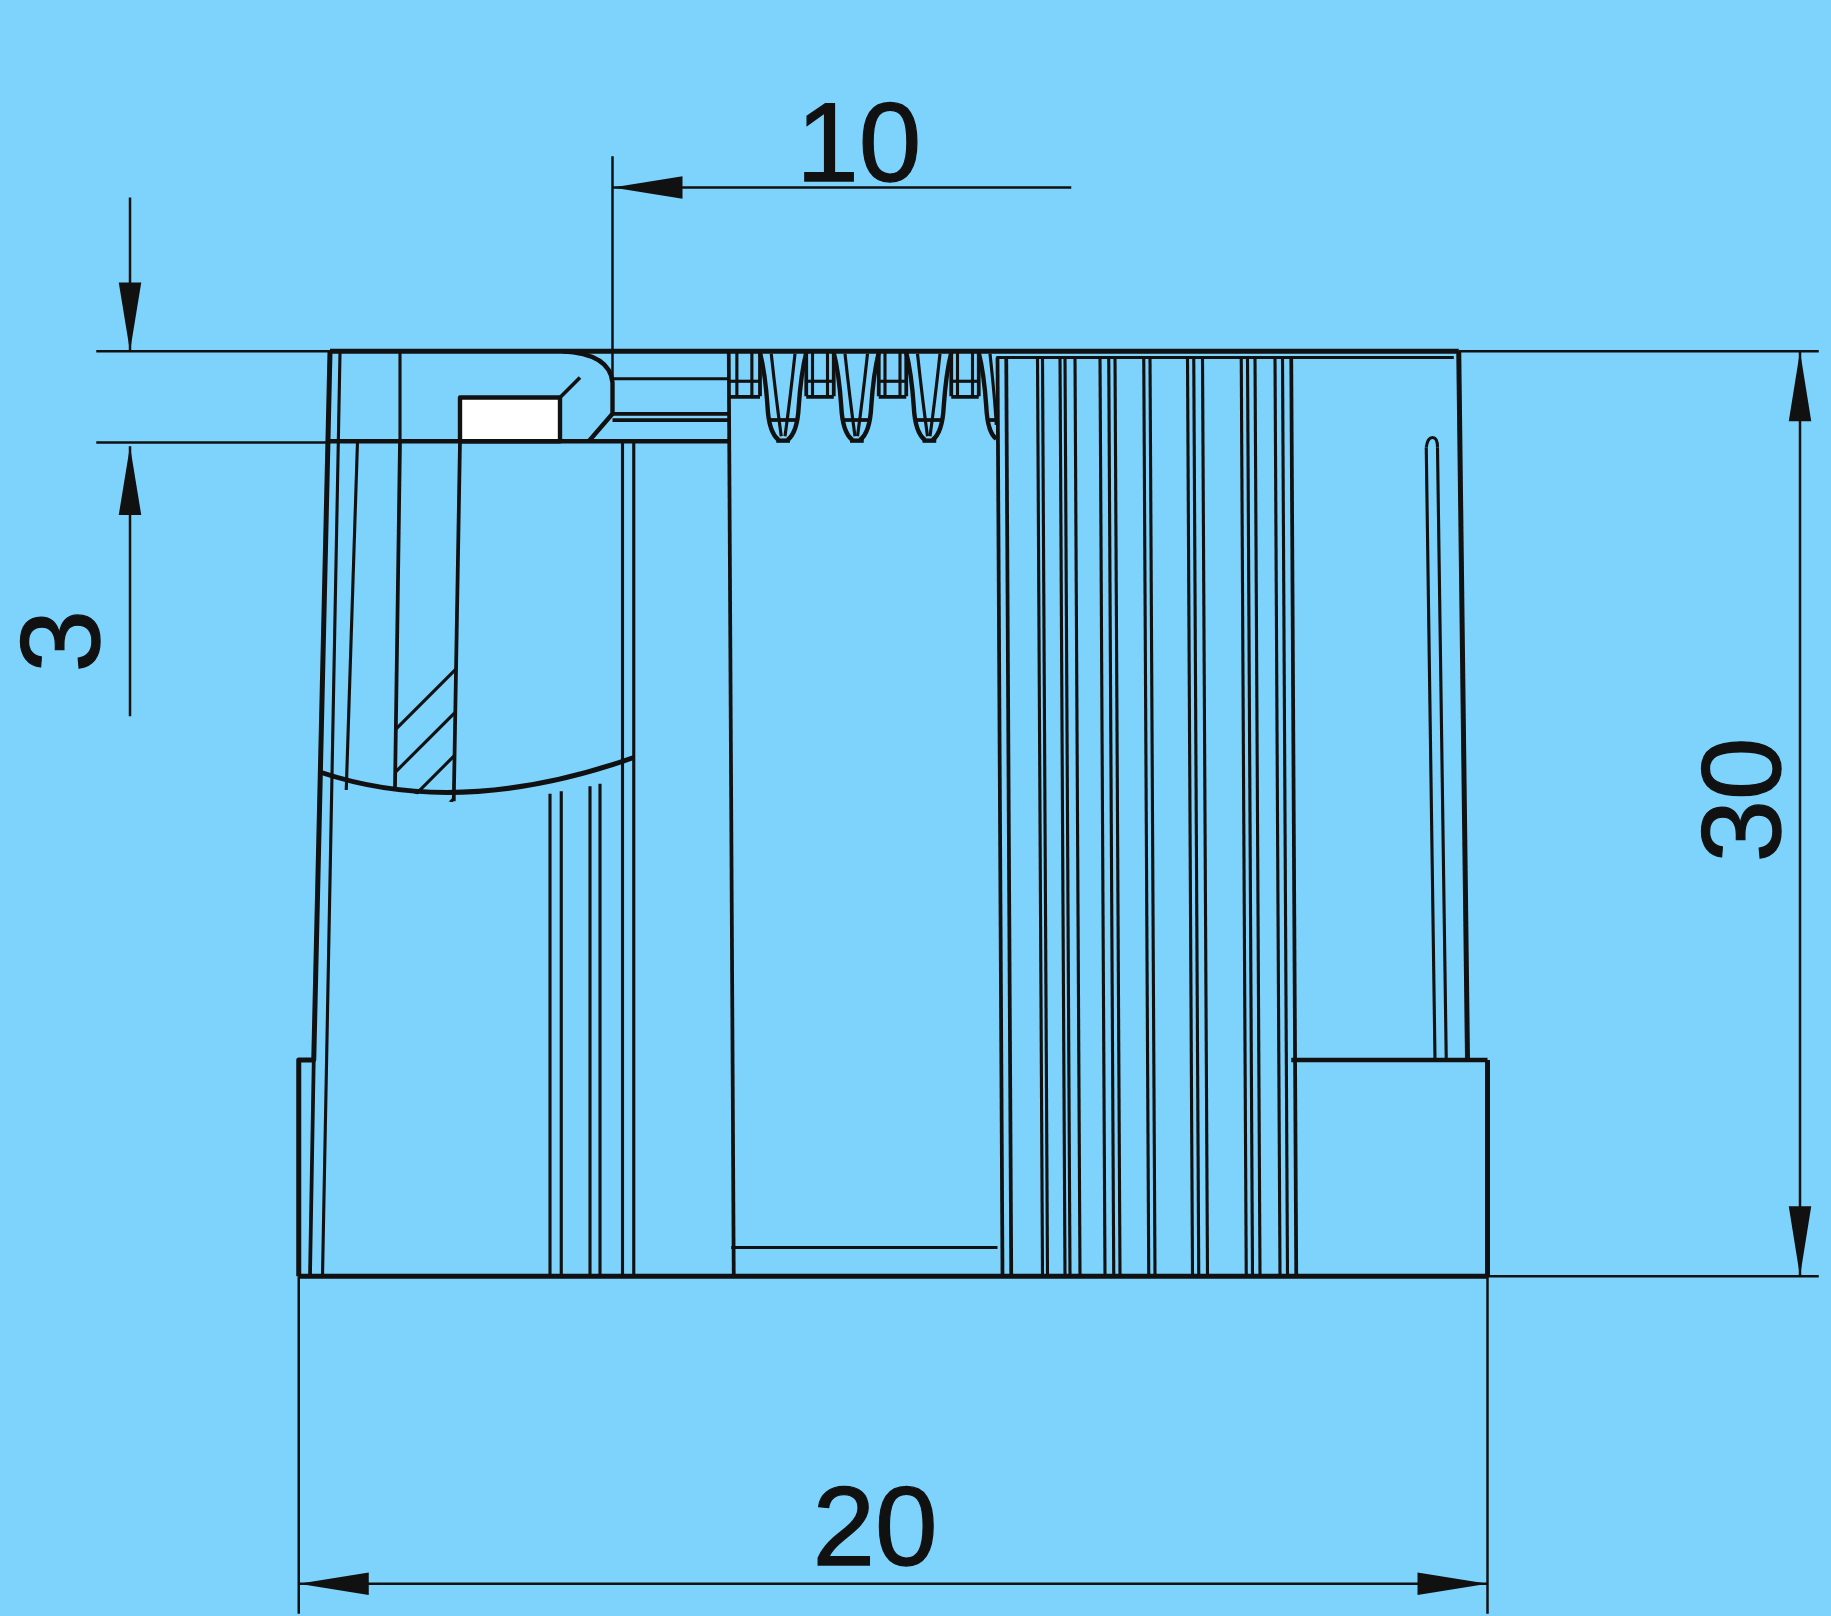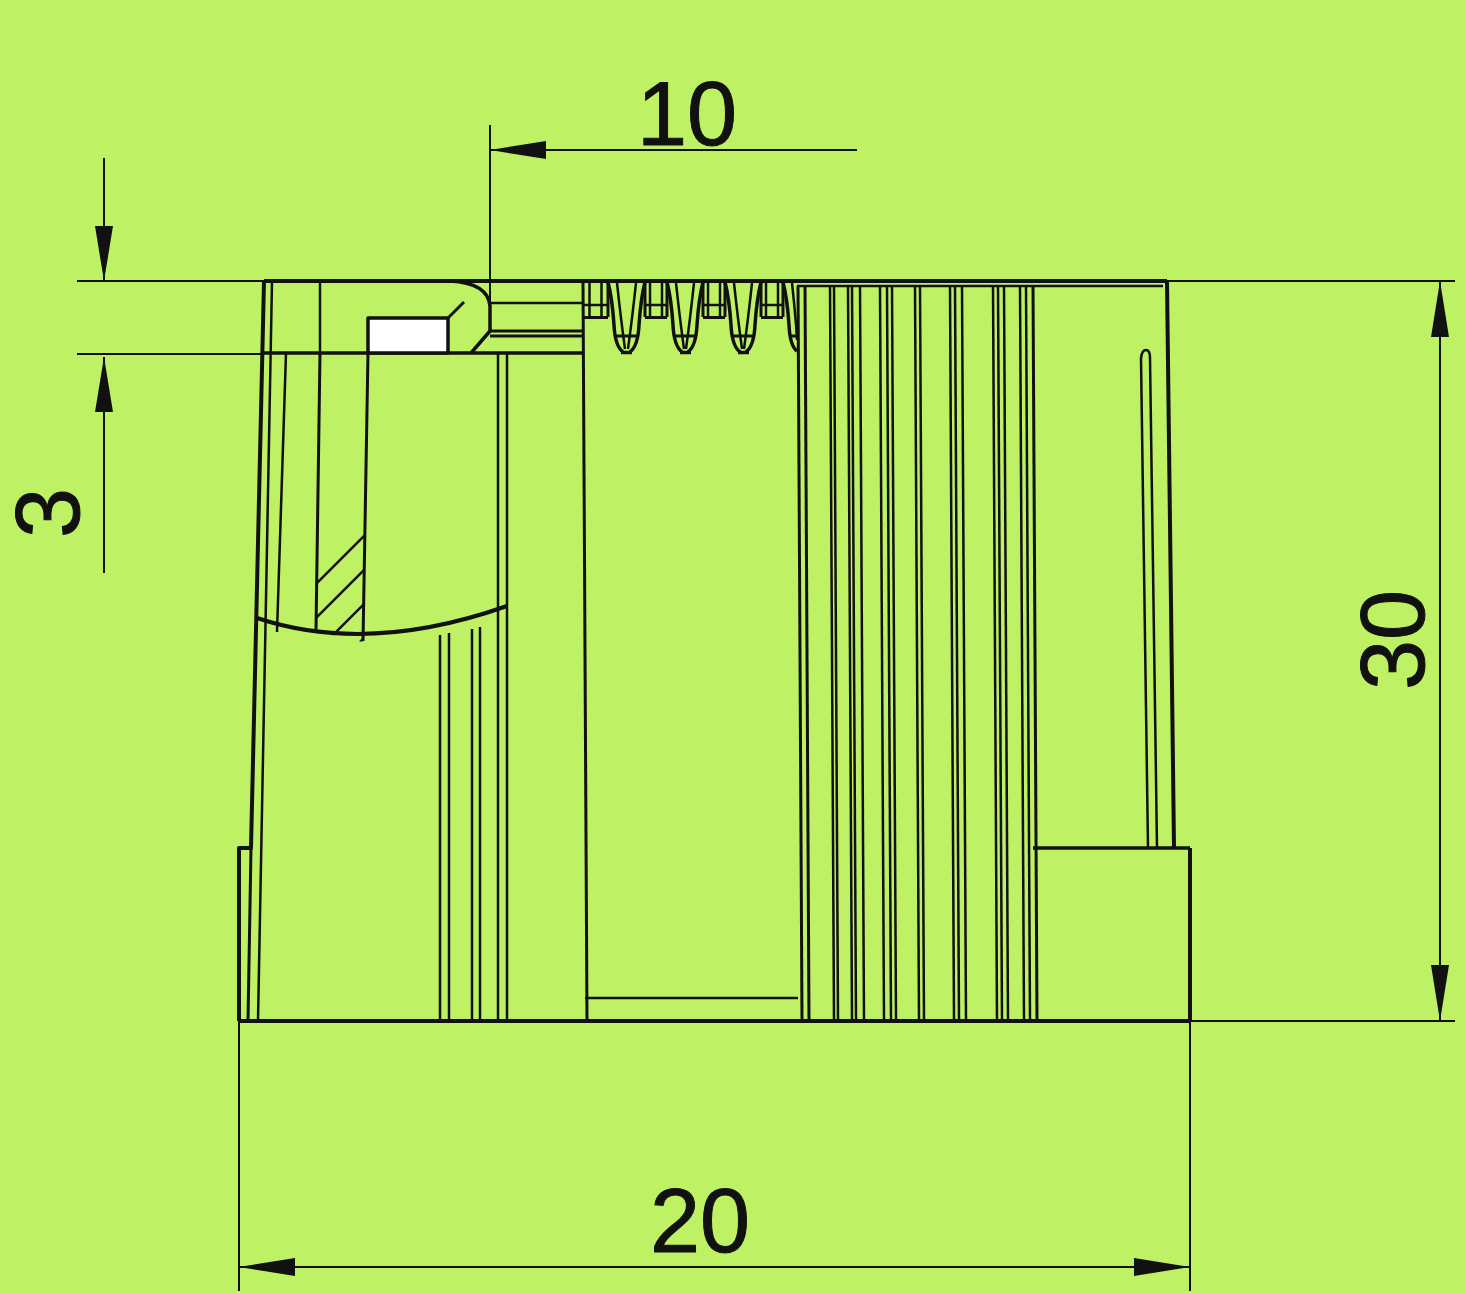--- a/index.html
+++ b/index.html
@@ -1,16 +1,16 @@
 <!DOCTYPE html>
 <html><head>
 <meta charset="utf-8">
 <style>
   html,body{margin:0;padding:0;background:#ffffff;}
-  .canvas{position:relative;width:1465px;height:1293px;background:#bef264;overflow:hidden;
+  .canvas{position:relative;width:1465px;height:1293px;background:#7dd3fc;overflow:hidden;
           font-family:"Liberation Sans", sans-serif;}
   svg{display:block;}
   text{font-family:"Liberation Sans", sans-serif;fill:#111111;}
   .dim-label{font-size:90px;}
 </style>
 </head>
 <body>
 
 <div class="canvas">
 <svg width="1465" height="1293" viewBox="0 0 1465 1293">

